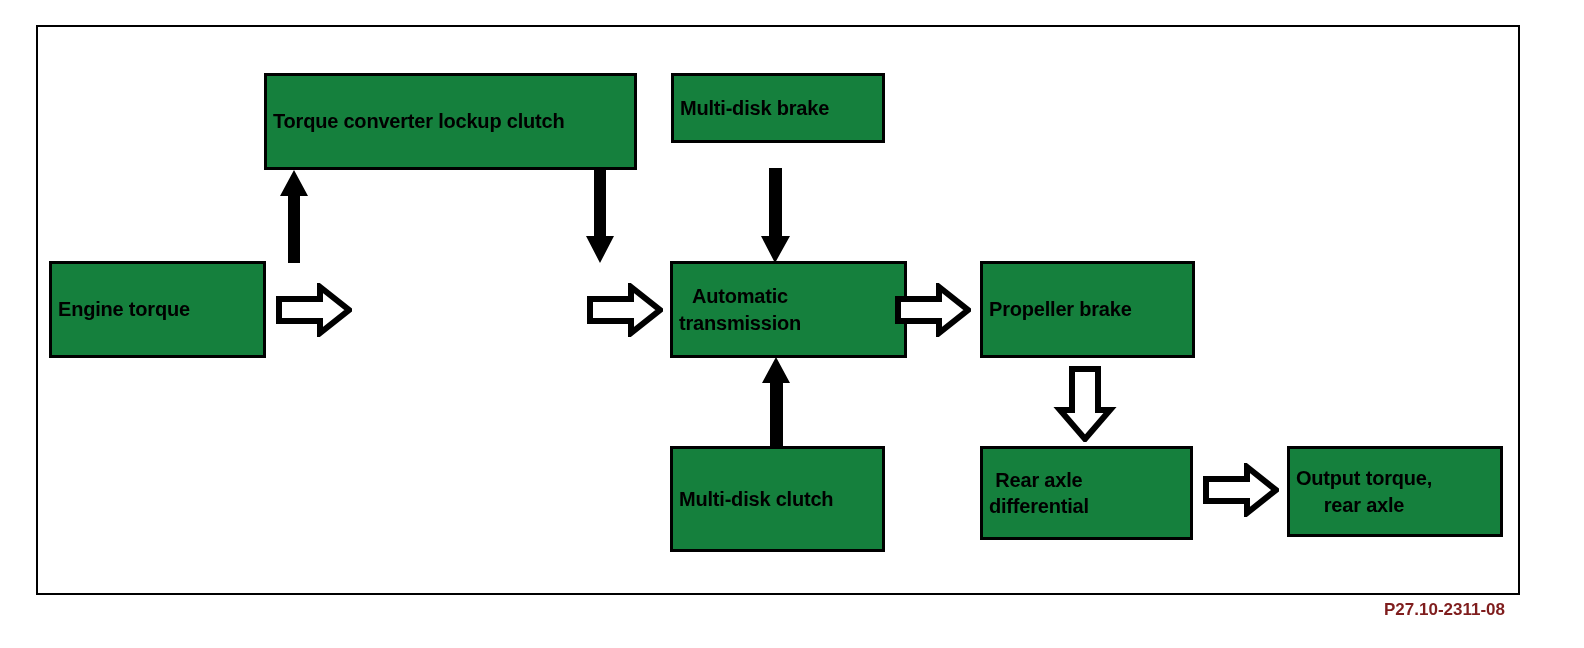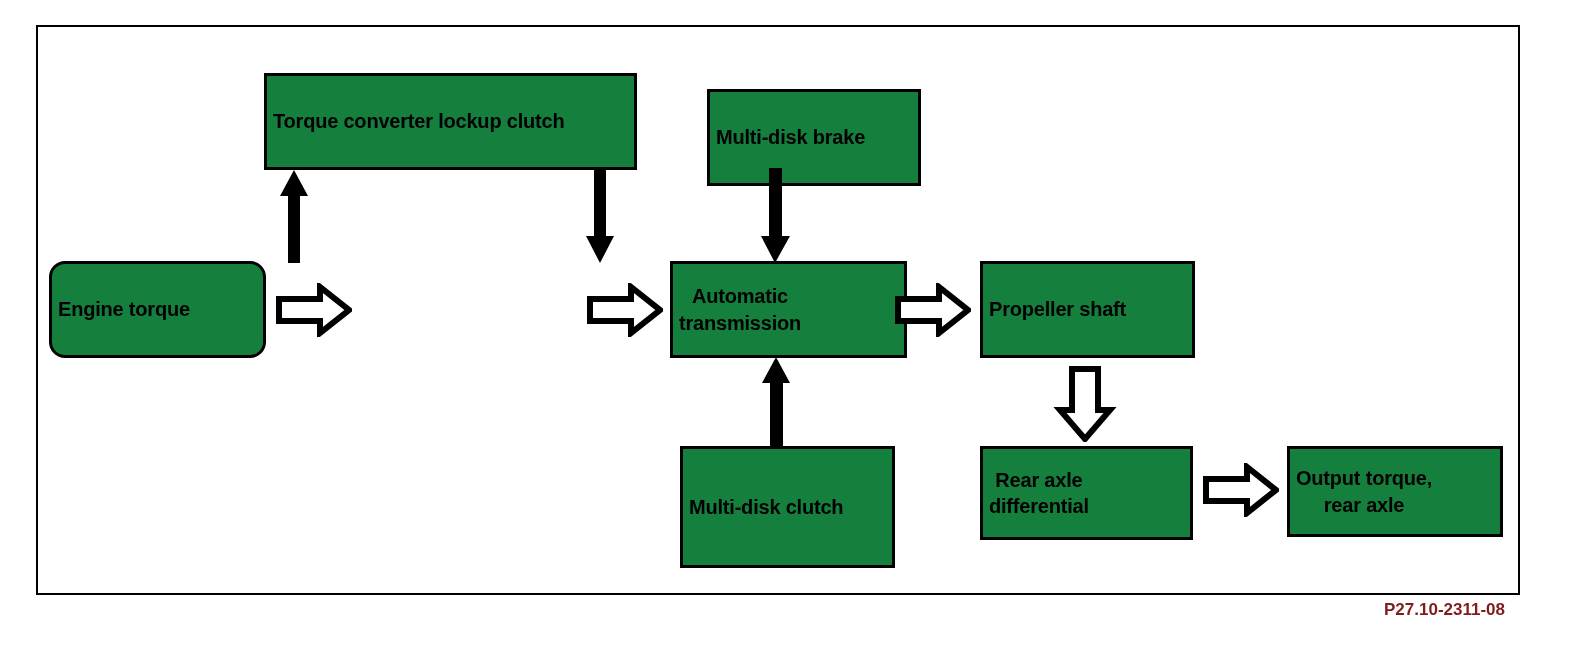--- a/index.html
+++ b/index.html
@@ -70,38 +70,38 @@
 <body>
 
 <div id="stage">
 
   <div class="frame"></div>
 
   <div class="node" style="left:264px;top:73px;width:373px;height:97px;">
     <span>Torque converter lockup clutch</span>
   </div>
 
-  <div class="node" style="left:671px;top:89px;width:214px;height:97px;margin-left:36px;">
+  <div class="node" style="left:671px;top:73px;width:214px;height:70px;">
     <span>Multi-disk brake</span>
   </div>
 
-  <div class="node" style="left:49px;top:261px;width:217px;height:97px;border-radius:16px;">
+  <div class="node" style="left:49px;top:261px;width:217px;height:97px;">
     <span>Engine torque</span>
   </div>
 
 
   <div class="node" style="left:670px;top:261px;width:237px;height:97px;">
     <span class="multiline">Automatic<br>transmission</span>
   </div>
 
   <div class="node" style="left:980px;top:261px;width:215px;height:97px;">
-    <span>Propeller shaft</span>
+    <span>Propeller brake</span>
   </div>
 
-  <div class="node" style="left:670px;top:446px;width:215px;height:122px;margin-left:10px;">
+  <div class="node" style="left:670px;top:446px;width:215px;height:106px;">
     <span>Multi-disk clutch</span>
   </div>
 
   <div class="node" style="left:980px;top:446px;width:213px;height:94px;">
     <span class="multiline">Rear axle<br>differential</span>
   </div>
 
   <div class="node" style="left:1287px;top:446px;width:216px;height:91px;">
     <span class="multiline">Output torque,<br>rear axle</span>
   </div>

